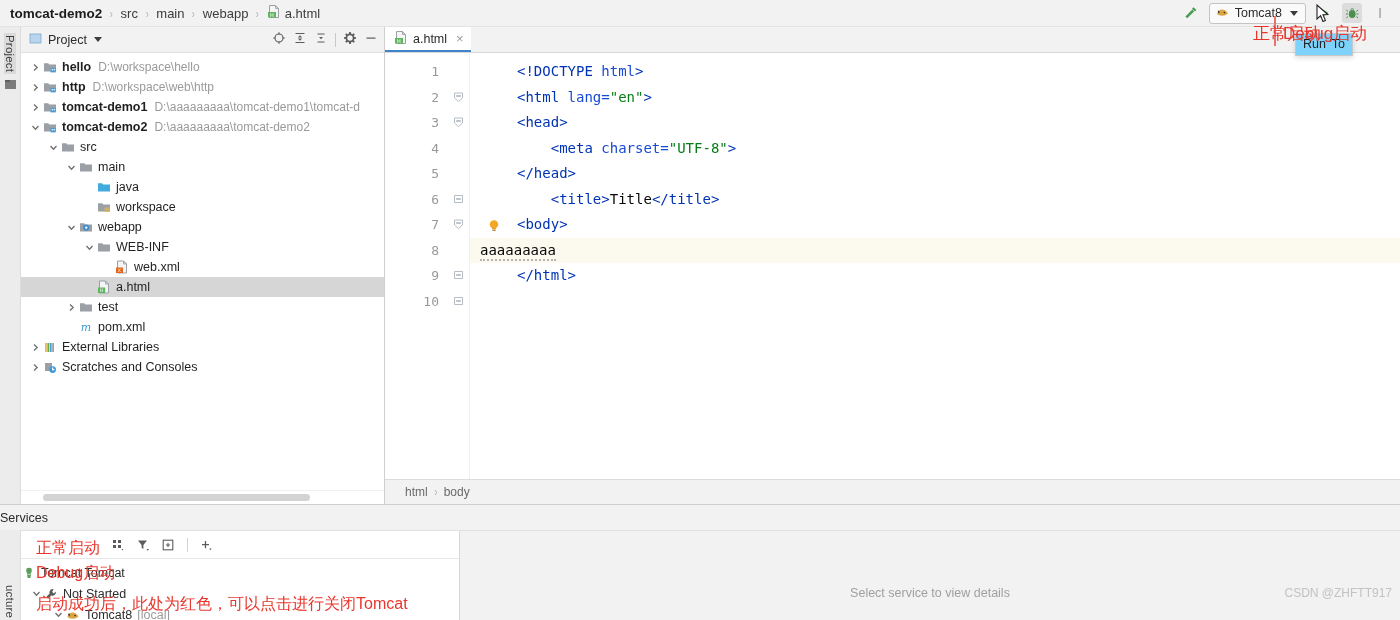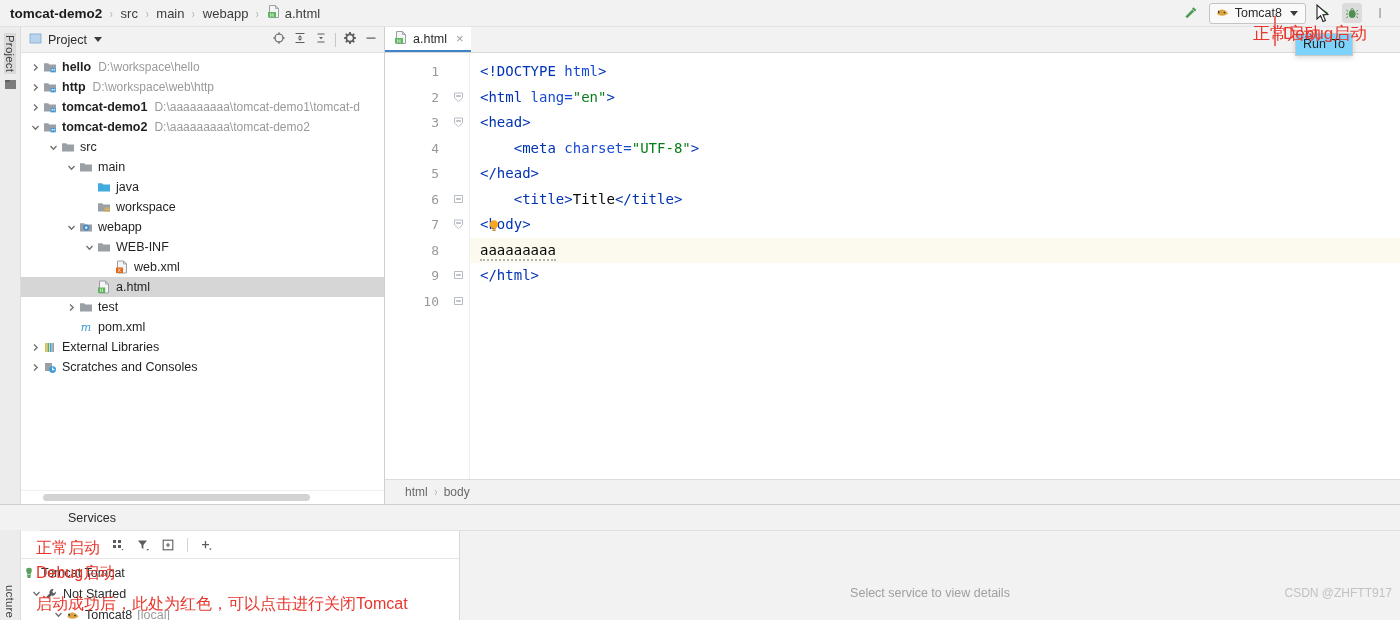--- a/index.html
+++ b/index.html
@@ -199,21 +199,21 @@
     width: 11px; height: 11px;
   }
   .code {
     flex: 1 1 auto; min-width: 0;
     padding-top: 6px; padding-left: 10px;
     font-family: "DejaVu Sans Mono", monospace;
     font-size: 14px;
     position: relative;
     overflow: hidden;
   }
-  .cline { height: 25.5px; line-height: 25.5px; white-space: pre; }
+  .cline { height: 25.5px; line-height: 25.5px; white-space: pre; margin-left: 37px; }
   .cline.hl {
     background: #fcfaef;
     margin-left: -10px; padding-left: 10px;
     box-shadow: inset 0 0 0 0 transparent;
   }
   .tg  { color: #0033b3; }      
   .at  { color: #174ad4; }      
   .st  { color: #067d17; }      
   .txt { color: #080808; }
   .squig {
@@ -239,25 +239,23 @@
   .services {
     height: 115px; flex: 0 0 auto;
     background: #f2f2f2;
     border-top: 1px solid #cfcfcf;
     display: flex; flex-direction: column;
     position: relative;
   }
   .svc-header {
     height: 25px; flex: 0 0 auto;
     display: flex; align-items: center;
-    padding-left: 28px;
     font-size: 12.5px; color: #2b2b2b;
     border-bottom: 1px solid #e0e0e0;
     background: #f2f2f2;
-    margin-left: 40px;
   }
   .svc-body { flex: 1 1 auto; display: flex; min-height: 0; }
   .svc-left {
     width: 459px; flex: 0 0 459px;
     background: #fff;
     border-right: 1px solid #d8d8d8;
     display: flex; flex-direction: column;
   }
   .svc-toolbar {
     height: 27px; flex: 0 0 auto;

